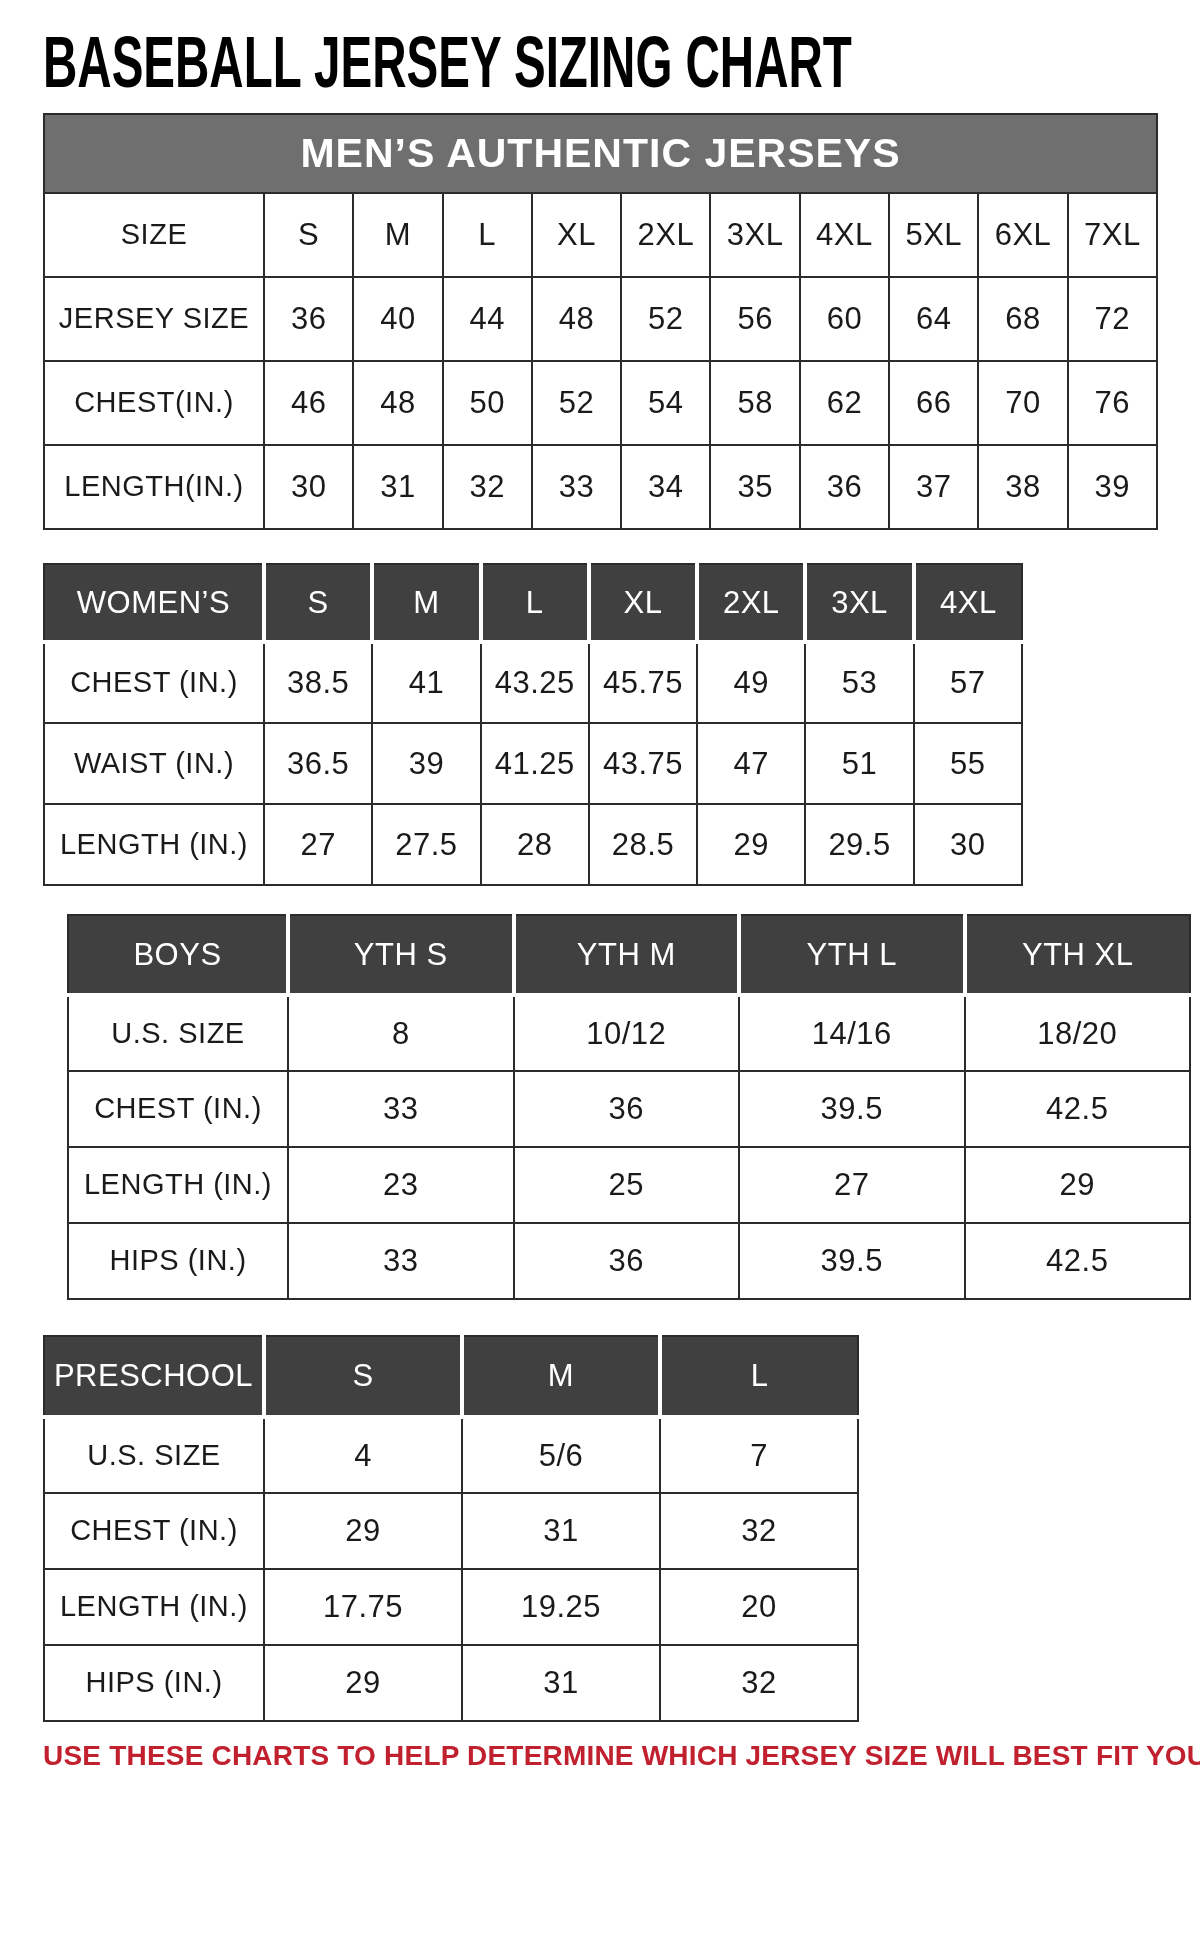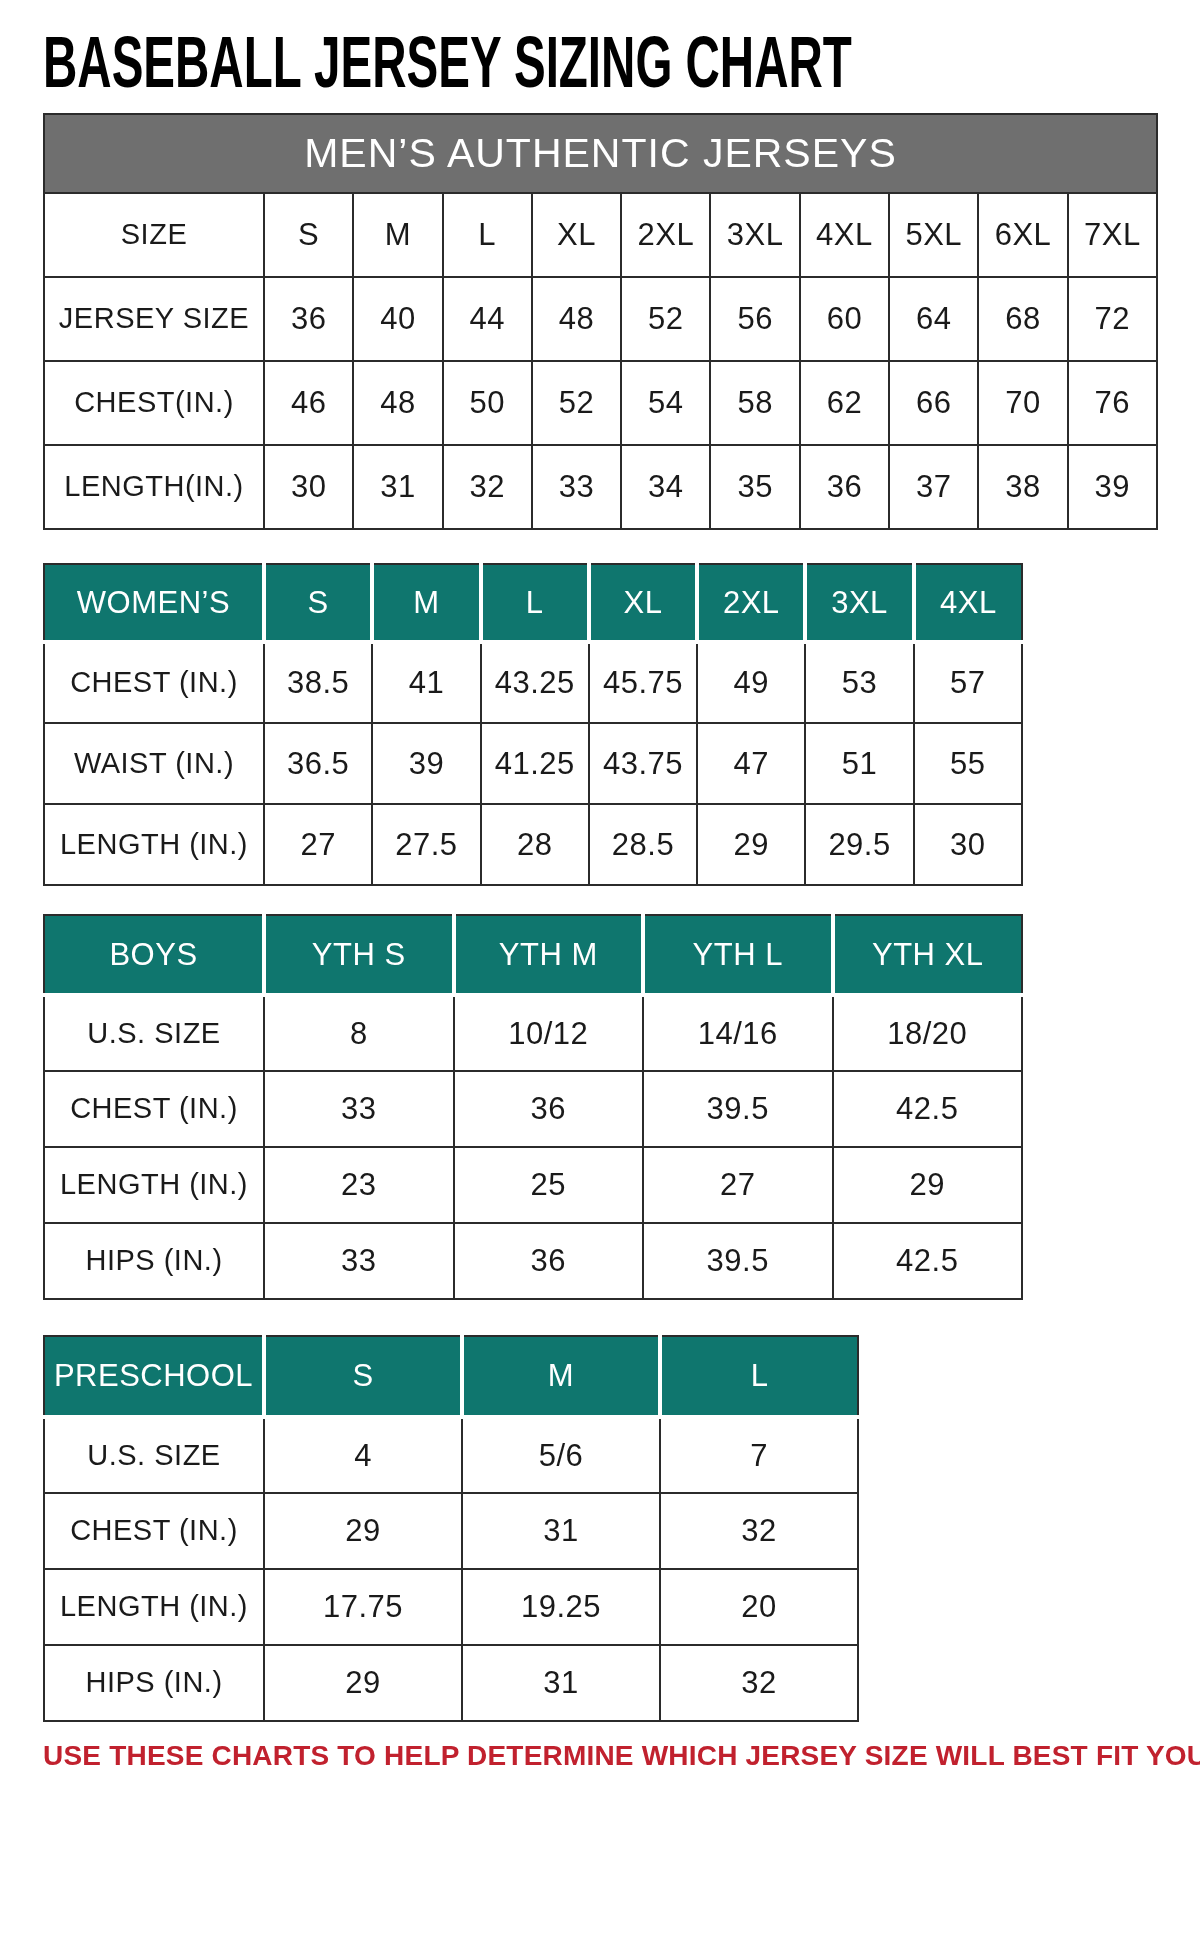--- a/index.html
+++ b/index.html
@@ -50,28 +50,28 @@
     letter-spacing: 0.5px;
   }
   .tbl td.lbl {
     font-size: 29px;
     white-space: pre-line;
     line-height: 1.15;
   }
   th.banner {
     background: #6f6f6f;
     color: #fff;
-    font-weight: normal;
+    font-weight: bold;
     font-size: 41px;
     letter-spacing: 1px;
     border: 2px solid #2b2b2b;
     height: 79px;
   }
   th.ghead {
-    background: #0f766e;
+    background: #404040;
     color: #fff;
     font-weight: normal;
     font-size: 31px;
     letter-spacing: 0.5px;
     border-top: 2px solid #2b2b2b;
     border-bottom: 4px solid #ffffff;
     border-left: 4px solid #ffffff;
     border-right: 4px solid #ffffff;
   }
   th.ghead:first-child { border-left: 2px solid #2b2b2b; }
@@ -79,21 +79,21 @@
 
   .mens { width: 1115px; margin-top: 15px; }
   .mens tbody tr { height: 84px; }
   .mens col.c-lbl { width: 220px; }
 
   .womens { width: 980px; margin-top: 33px; }
   .womens thead tr { height: 78px; }
   .womens tbody tr { height: 81px; }
   .womens col.c-lbl { width: 220px; }
 
-  .boys { width: 980px; margin-top: 28px; }
+  .boys { width: 1124px; margin-top: 28px; margin-left: 24px; }
   .boys thead tr { height: 80px; }
   .boys tbody tr { height: 76px; }
   .boys col.c-lbl { width: 220px; }
 
   .preschool { width: 816px; margin-top: 35px; }
   .preschool thead tr { height: 81px; }
   .preschool tbody tr { height: 76px; }
   .preschool col.c-lbl { width: 220px; }
 
   .footer {

